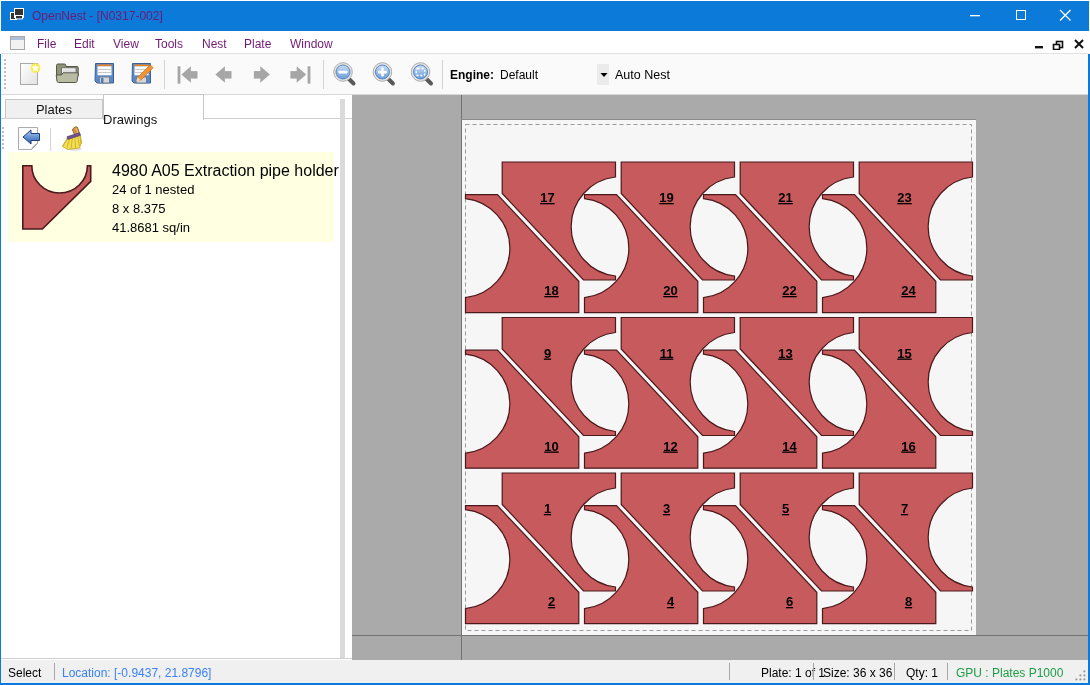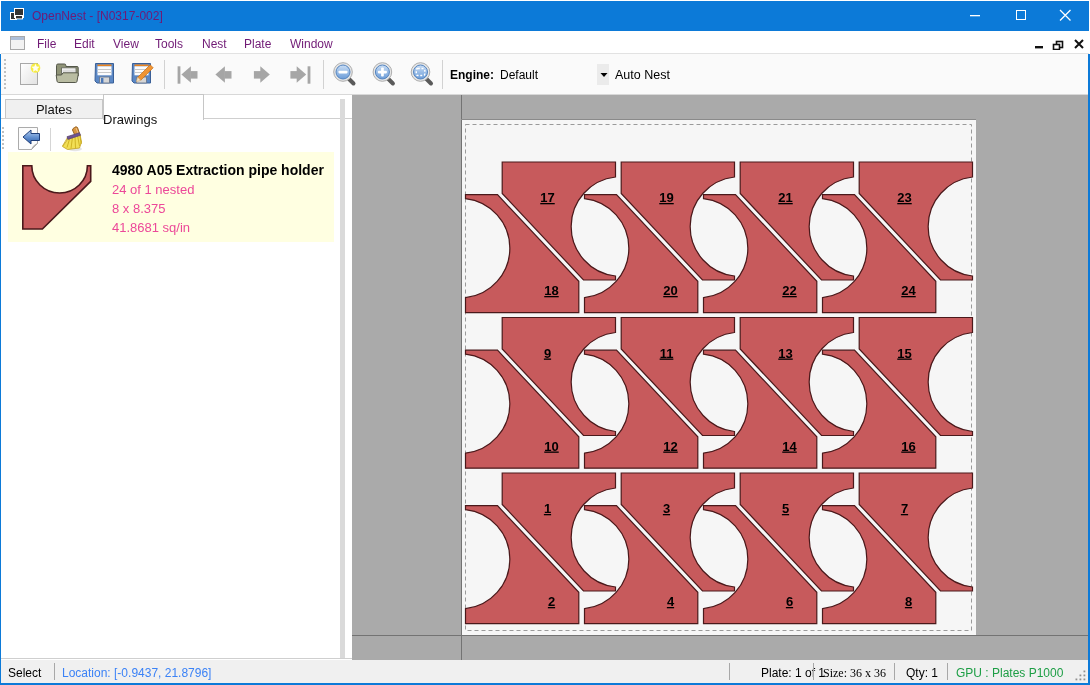--- a/index.html
+++ b/index.html
@@ -17,21 +17,21 @@
   #statusbar{left:1px;top:660px;width:1088px;height:23px;background:#f0f0f0;}
   #bottomborder{left:0;top:683px;width:1090px;height:2px;background:#0c7ad8;}
   .ssep{top:663px;width:1px;height:17px;background:#a8a8a8;}
   .stext{top:666px;font-size:12px;color:#000;}
   
   #tabline{left:1px;top:118px;width:351px;height:1px;background:#cfcfcf;}
   #tabPlates{left:5px;top:99px;width:96px;height:18px;background:#f0f0f0;border:1px solid #c6c6c6;border-bottom:none;border-radius:1px 1px 0 0;}
   #tabDrawings{left:103px;top:94px;width:99px;height:25px;background:#ffffff;border:1px solid #c6c6c6;border-bottom:none;border-radius:1px 1px 0 0;z-index:3;}
   .tabtext{font-size:13px;color:#111;}
   #listitem{left:8px;top:152px;width:326px;height:90px;background:#ffffe1;}
-  .meta{color:#ec4899;font-size:13px;}
+  .meta{color:#000000;font-size:13px;}
 </style>
 </head>
 <body>
 <div id="win">
 
   <div class="abs" id="titlebar"></div>
   <div class="abs" id="titletext">OpenNest - [N0317-002]</div>
 
   <svg class="abs" style="left:10px;top:8px" width="14" height="14" viewBox="0 0 14 14">
     <rect x="0.5" y="4.5" width="6" height="7" fill="#333" stroke="#fff"></rect>
@@ -210,21 +210,21 @@
     <path d="M18 3 l2 5" stroke="#f2c488" stroke-width="1" fill="none"></path>
     <path d="M10 12 L21.5 8.5 q1.5 2 1 3.5 l1 5 -2 6 -12 1.5 -5 -3 4 -5.5 z" fill="#f2df55" stroke="#c0a020" stroke-width="0.8"></path>
     <path d="M9.5 12.5 l-5 8.5 M12 12.5 l-3 10 M14.5 12 l-1.5 11.5 M17 11.5 l0.5 11.5 M19.5 10.5 l2 10.5 M21.8 10 l1.5 9" stroke="#c8a818" stroke-width="0.8" fill="none"></path>
     <path d="M9 11.7 l12.5 -4 1 2.6 -12.6 4.1 z" fill="#6f5294" stroke="#544070" stroke-width="0.7"></path>
   </svg>
   <div class="abs" id="listitem"></div>
 
   <svg class="abs" style="left:22px;top:165px" width="70" height="66" viewBox="0 0 70 66">
     <path d="M0.8,0.8 L9.8,0.8 A27.8,27.2 0 0 0 65.4,0.8 L68.7,0.8 L68.7,16.3 L20.4,64 L0.8,64 Z" fill="#c85d5e" stroke="#4a191b" stroke-width="1.6"></path>
   </svg>
-  <div class="abs" style="left:112px;top:162px;font-size:14px;font-weight:bold;">4980 A05 Extraction pipe holder</div>
+  <div class="abs" style="left:112px;top:162px;font-size:16px;font-weight:normal;">4980 A05 Extraction pipe holder</div>
   <div class="abs meta" style="left:112px;top:182px;">24 of 1 nested</div>
   <div class="abs meta" style="left:112px;top:201px;">8 x 8.375</div>
   <div class="abs meta" style="left:112px;top:220px;">41.8681 sq/in</div>
 
   <div class="abs" id="canvas"></div>
   <svg class="abs" style="left:352px;top:95px" width="736" height="565" viewBox="0 0 736 565">
 
     <rect x="109" y="25" width="515" height="515" fill="#f6f6f6"></rect>
     <line x1="109.5" y1="0" x2="109.5" y2="565" stroke="#737373"></line>
     <line x1="0" y1="540.5" x2="736" y2="540.5" stroke="#737373"></line>
@@ -286,21 +286,21 @@
 
   <div class="abs" style="left:1px;top:658px;width:351px;height:1px;background:#cfcfcf;"></div>
 
   <div class="abs" id="statusbar"></div>
   <div class="abs stext" style="left:8px;">Select</div>
   <div class="abs ssep" style="left:54px"></div>
   <div class="abs stext" style="left:62px;color:#3b82f6;">Location: [-0.9437, 21.8796]</div>
   <div class="abs ssep" style="left:729px"></div>
   <div class="abs stext" style="left:740px;margin-left:21px;">Plate: 1 of 1</div>
   <div class="abs ssep" style="left:813px"></div>
-  <div class="abs stext" style="left:823px;font-family:Liberation Serif, serif;">Size: 36 x 36</div>
+  <div class="abs stext" style="left:823px;">Size: 36 x 36</div>
   <div class="abs ssep" style="left:894px"></div>
   <div class="abs stext" style="left:906px;">Qty: 1</div>
   <div class="abs ssep" style="left:947px"></div>
   <div class="abs stext" style="left:956px;color:#1d9e45;">GPU : Plates P1000</div>
   <svg class="abs" style="left:1075px;top:670px" width="12" height="12" viewBox="0 0 12 12">
     <g fill="#8f8f8f">
       <rect x="8.5" y="0.5" width="1.8" height="1.8"></rect>
         <rect x="8.5" y="4.5" width="1.8" height="1.8"></rect>
       <rect x="8.5" y="8.5" width="1.8" height="1.8"></rect>
         <rect x="4.5" y="4.5" width="1.8" height="1.8"></rect>

